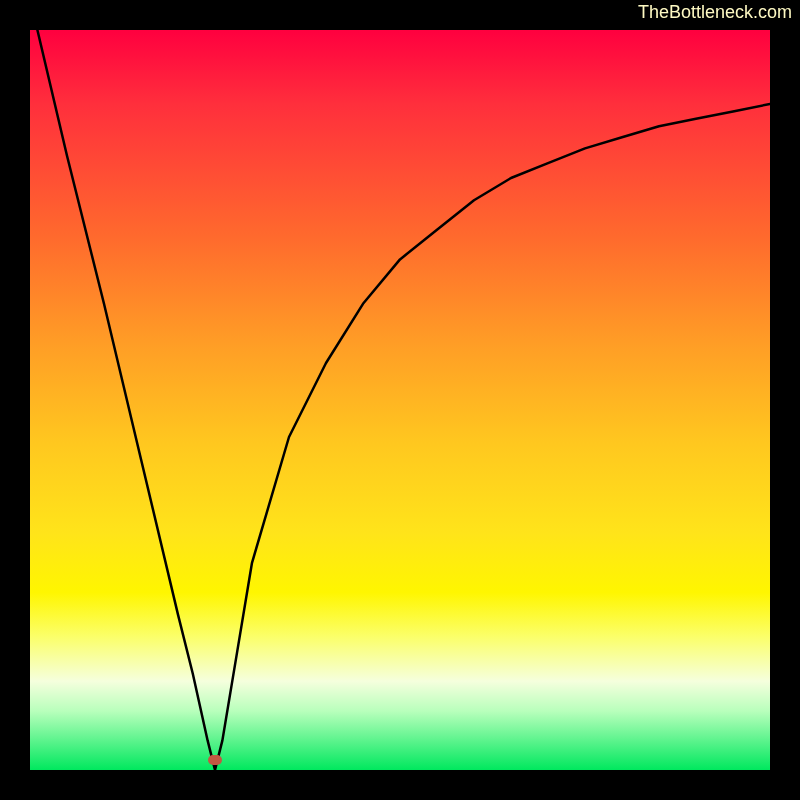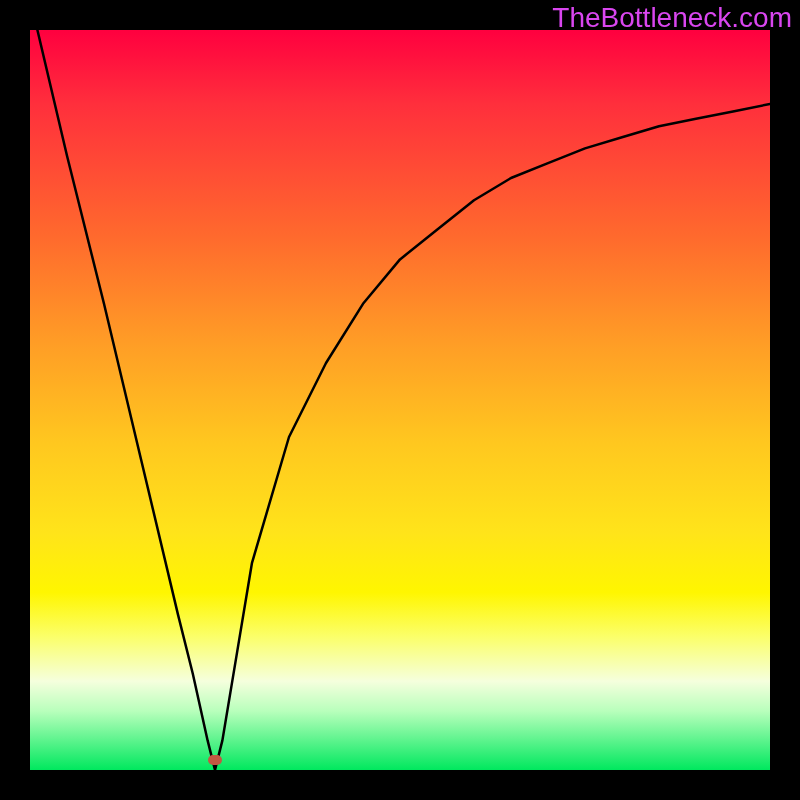--- a/index.html
+++ b/index.html
@@ -14,22 +14,22 @@
   .outer {
     position: relative;
     width: 800px;
     height: 800px;
     background: #000000;
   }
   .watermark {
     position: absolute;
     top: 2px;
     right: 8px;
-    color: #d946ef;
-    font-size: 28px;
+    color: #fef9c3;
+    font-size: 18px;
     font-family: Arial, Helvetica, sans-serif;
     z-index: 10;
   }
   .plot-area {
     position: absolute;
     left: 30px;
     top: 30px;
     width: 740px;
     height: 740px;
     overflow: hidden;

